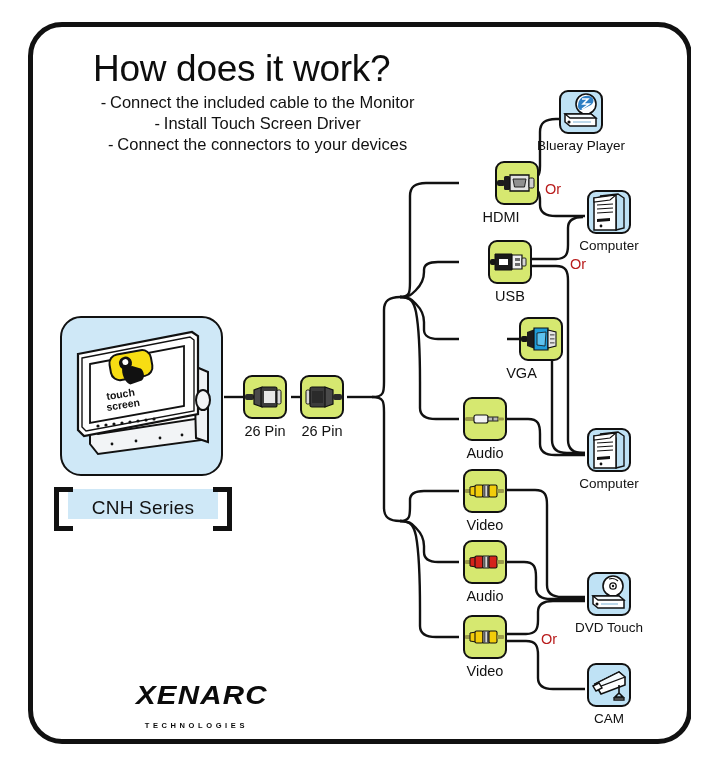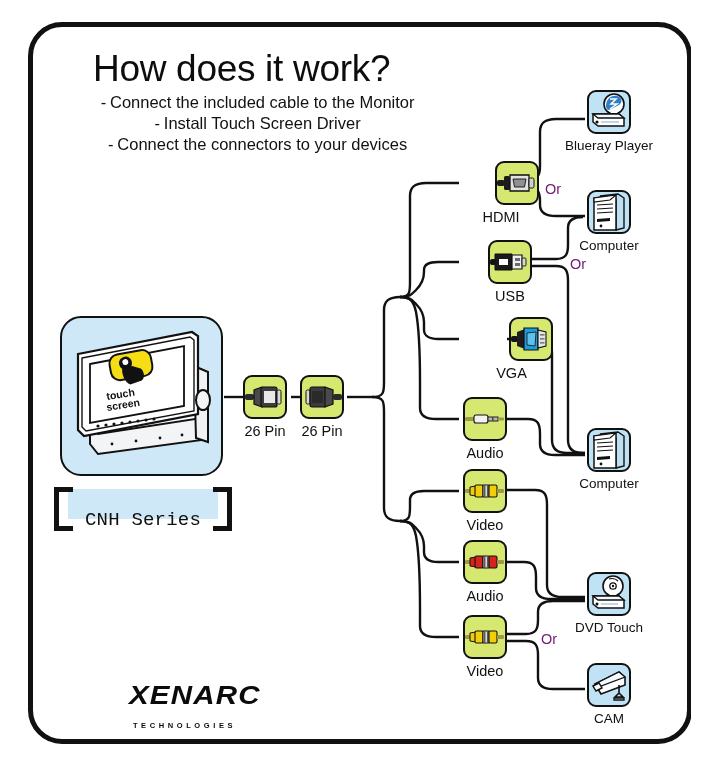--- a/index.html
+++ b/index.html
@@ -46,34 +46,34 @@
   }
   #cnh-wrap{
     position:absolute;left:54px;top:487px;
     width:178px;height:34px;
   }
   #cnh-bg{
     position:absolute;left:14px;top:2px;right:14px;bottom:2px;
     background:#cfe8f7;
   }
   #cnh-label{
-    position:absolute;left:0;top:16px;width:100%;height:100%;
+    position:absolute;left:0;top:4px;width:100%;height:100%;
     display:flex;align-items:center;justify-content:center;
-    font-size:19px;color:#111;letter-spacing:0.2px;font-family:Liberation Mono, monospace;
+    font-size:19px;color:#111;letter-spacing:0.2px;
   }
   .brk{
     position:absolute;top:0;width:14px;height:34px;
     border-top:5px solid #111;border-bottom:5px solid #111;
   }
   .brk.l{left:0;border-left:5px solid #111;}
   .brk.r{right:0;border-right:5px solid #111;}
   
   #logo{
-    position:absolute;left:102px;top:681px;width:165px;
-    text-align:center;
+    position:absolute;left:83px;top:681px;width:165px;
+    text-align:right;
   }
   #logo .wm{
     font-size:25px;font-weight:700;font-style:italic;
     letter-spacing:1px;color:#0b0b0b;
     transform:scaleX(1.18);transform-origin:left center;
     display:inline-block;
   }
   #logo .sub{
     font-size:7.5px;font-weight:700;letter-spacing:3.6px;
     color:#0b0b0b;margin-top:11px;
@@ -91,21 +91,21 @@
   .node.conn .box{background:#d6e870;}
   .node.dev  .box{background:#bfe2f5;}
   .node .cap{
     position:absolute;left:50%;top:48px;
     transform:translateX(-50%);
     font-size:14.5px;color:#111;white-space:nowrap;
   }
   .node.dev .cap{font-size:13.5px;}
   
   .orlbl{
-    position:absolute;font-size:14.5px;color:#701a75;
+    position:absolute;font-size:14.5px;color:#b91c1c;
   }
   
   #wires{position:absolute;left:0;top:0;width:720px;height:767px;}
   .wire{fill:none;stroke:#111;stroke-width:2.4;}
 </style>
 </head>
 <body>
 
 <div id="stage">
 
@@ -254,21 +254,21 @@
         <rect x="9" y="8" width="9" height="6" fill="#ffffff"></rect>
         <path d="M22,4 L32,4 L32,18 L22,18 Z" fill="#f0f0f0" stroke="#111" stroke-width="1.2"></path>
         <rect x="25" y="7" width="5" height="3" fill="#6b6b6b"></rect>
         <rect x="25" y="12" width="5" height="3" fill="#6b6b6b"></rect>
         <rect x="32" y="7" width="4" height="8" rx="1" fill="#d5d5d5" stroke="#111" stroke-width="0.9"></rect>
       </svg>
     </div>
     <div class="cap">USB</div>
   </div>
 
-  <div class="node conn" style="left:470px;top:317px;padding-left:39px;">
+  <div class="node conn" style="left:480px;top:317px;padding-left:39px;">
     <div class="box">
       <svg width="40" height="26" viewBox="0 0 40 26">
         <rect x="0" y="10" width="7" height="6" rx="2" fill="#141414"></rect>
         <path d="M6,6 L14,3 L14,23 L6,20 Z" fill="#1d1d1d"></path>
         <path d="M13,2 L27,2 L27,24 L13,24 Z" fill="#1f9bd8" stroke="#111" stroke-width="1.2"></path>
         <path d="M16,7 L25,6 L24,20 L16,19 Z" fill="#5ec2ef" stroke="#111" stroke-width="0.8"></path>
         <path d="M27,4 L35,6 L35,20 L27,22 Z" fill="#e4e4e4" stroke="#111" stroke-width="1.1"></path>
         <g fill="#7a7a7a">
             <rect x="29" y="8" width="4.5" height="1.6"></rect>
             <rect x="29" y="12" width="4.5" height="1.6"></rect>
@@ -343,21 +343,21 @@
         <rect x="32" y="7" width="7" height="4" rx="1" fill="#9a9a4a"></rect>
       </svg>
     </div>
     <div class="cap">Video</div>
   </div>
 
   <div class="orlbl" style="left:545px;top:181px;">Or</div>
   <div class="orlbl" style="left:570px;top:256px;">Or</div>
   <div class="orlbl" style="left:541px;top:631px;">Or</div>
 
-  <div class="node dev" style="left:587px;top:90px;">
+  <div class="node dev" style="left:559px;top:90px;">
     <div class="box">
       <svg width="40" height="38" viewBox="0 0 40 38">
         <circle cx="25" cy="11" r="10" fill="#ffffff" stroke="#111" stroke-width="1.6"></circle>
         <path d="M17,13 C17,6 22,2 28,3 C33,4 34,9 30,12 L20,17 C18,17 17,15 17,13 Z" fill="#2f7fc4"></path>
         <path d="M21,6 L27,6 L22,11 L28,11 L21,16" fill="none" stroke="#ffffff" stroke-width="1.5"></path>
         <path d="M4,21 L30,21 L35,25 L35,33 L9,33 L4,29 Z" fill="#ffffff" stroke="#111" stroke-width="1.5"></path>
         <path d="M4,21 L30,21 L35,25 L9,25 Z" fill="#f4fafd" stroke="#111" stroke-width="1.3"></path>
         <circle cx="8" cy="29" r="1.6" fill="#111"></circle>
         <rect x="12" y="28" width="18" height="2" fill="#bcd8ea"></rect>
       </svg>

